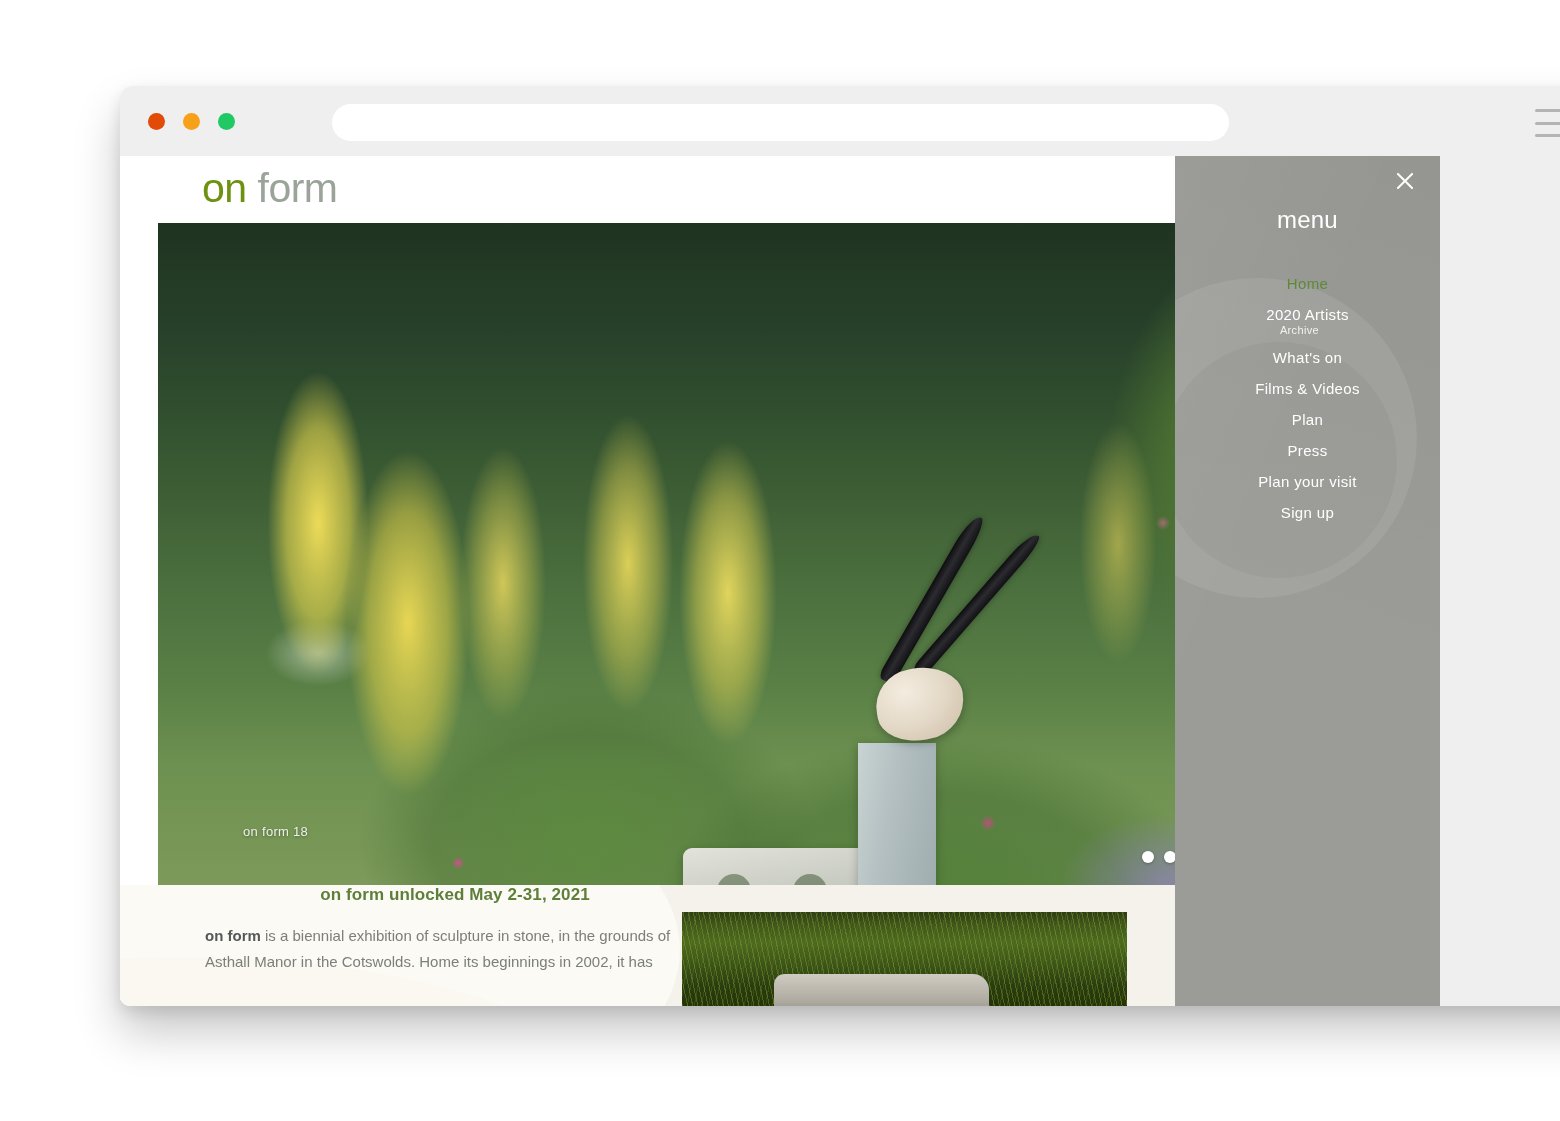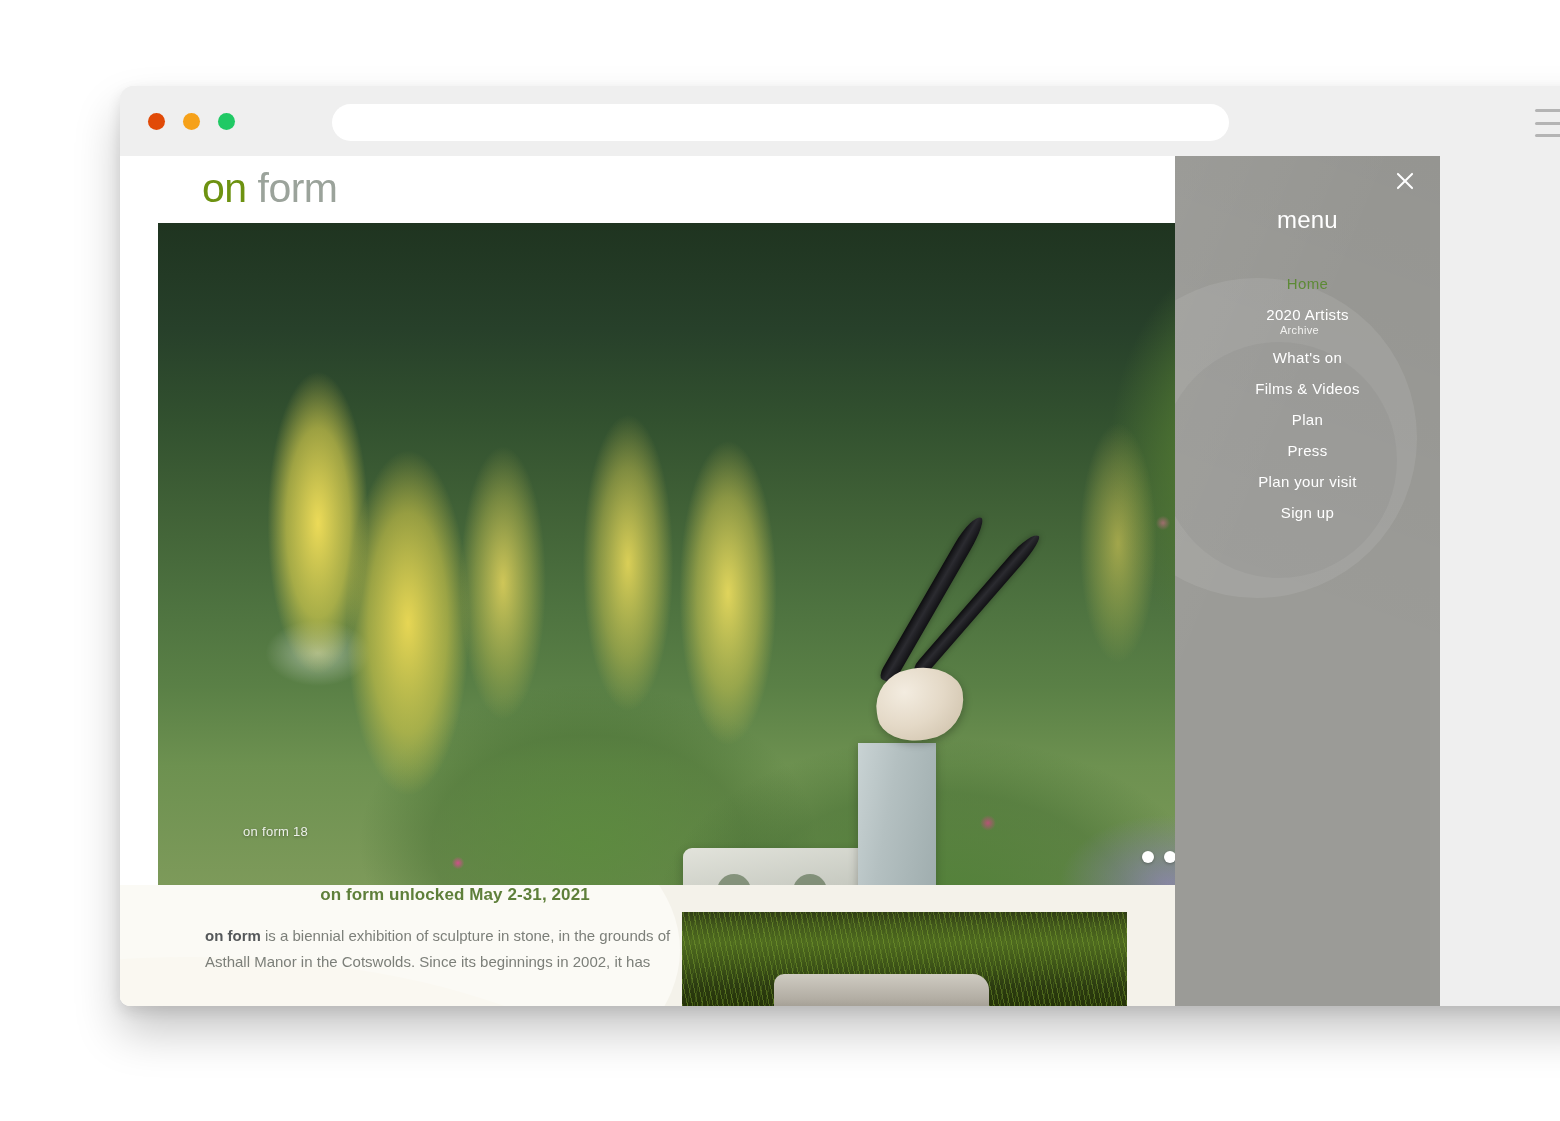--- a/index.html
+++ b/index.html
@@ -459,21 +459,21 @@
         <span class="dot"></span>
         <span class="dot"></span>
       </div>
     </section>
 
     <section id="intro-section">
       <div id="intro-arc"></div>
       <div id="intro-arc2"></div>
       <div id="intro-text">
         <div id="intro-heading">on form unlocked May 2-31, 2021</div>
-        <p id="intro-body"><b>on form</b><span> is a biennial exhibition of sculpture in stone, in the grounds of Asthall Manor in the Cotswolds.  Since its beginnings in 2002, it has</span></p>
+        <p id="intro-body"><b>on form</b><span> is a biennial exhibition of sculpture in stone, in the grounds of Asthall Manor in the Cotswolds.  Home its beginnings in 2002, it has</span></p>
       </div>
       <div id="intro-photo"></div>
     </section>
 
     <aside id="menu-panel">
       <div id="menu-texture"></div>
       <div id="menu-ring-outer"></div>
       <div id="menu-ring-inner"></div>
       <div id="menu-close"></div>
       <div id="menu-title">menu</div>

